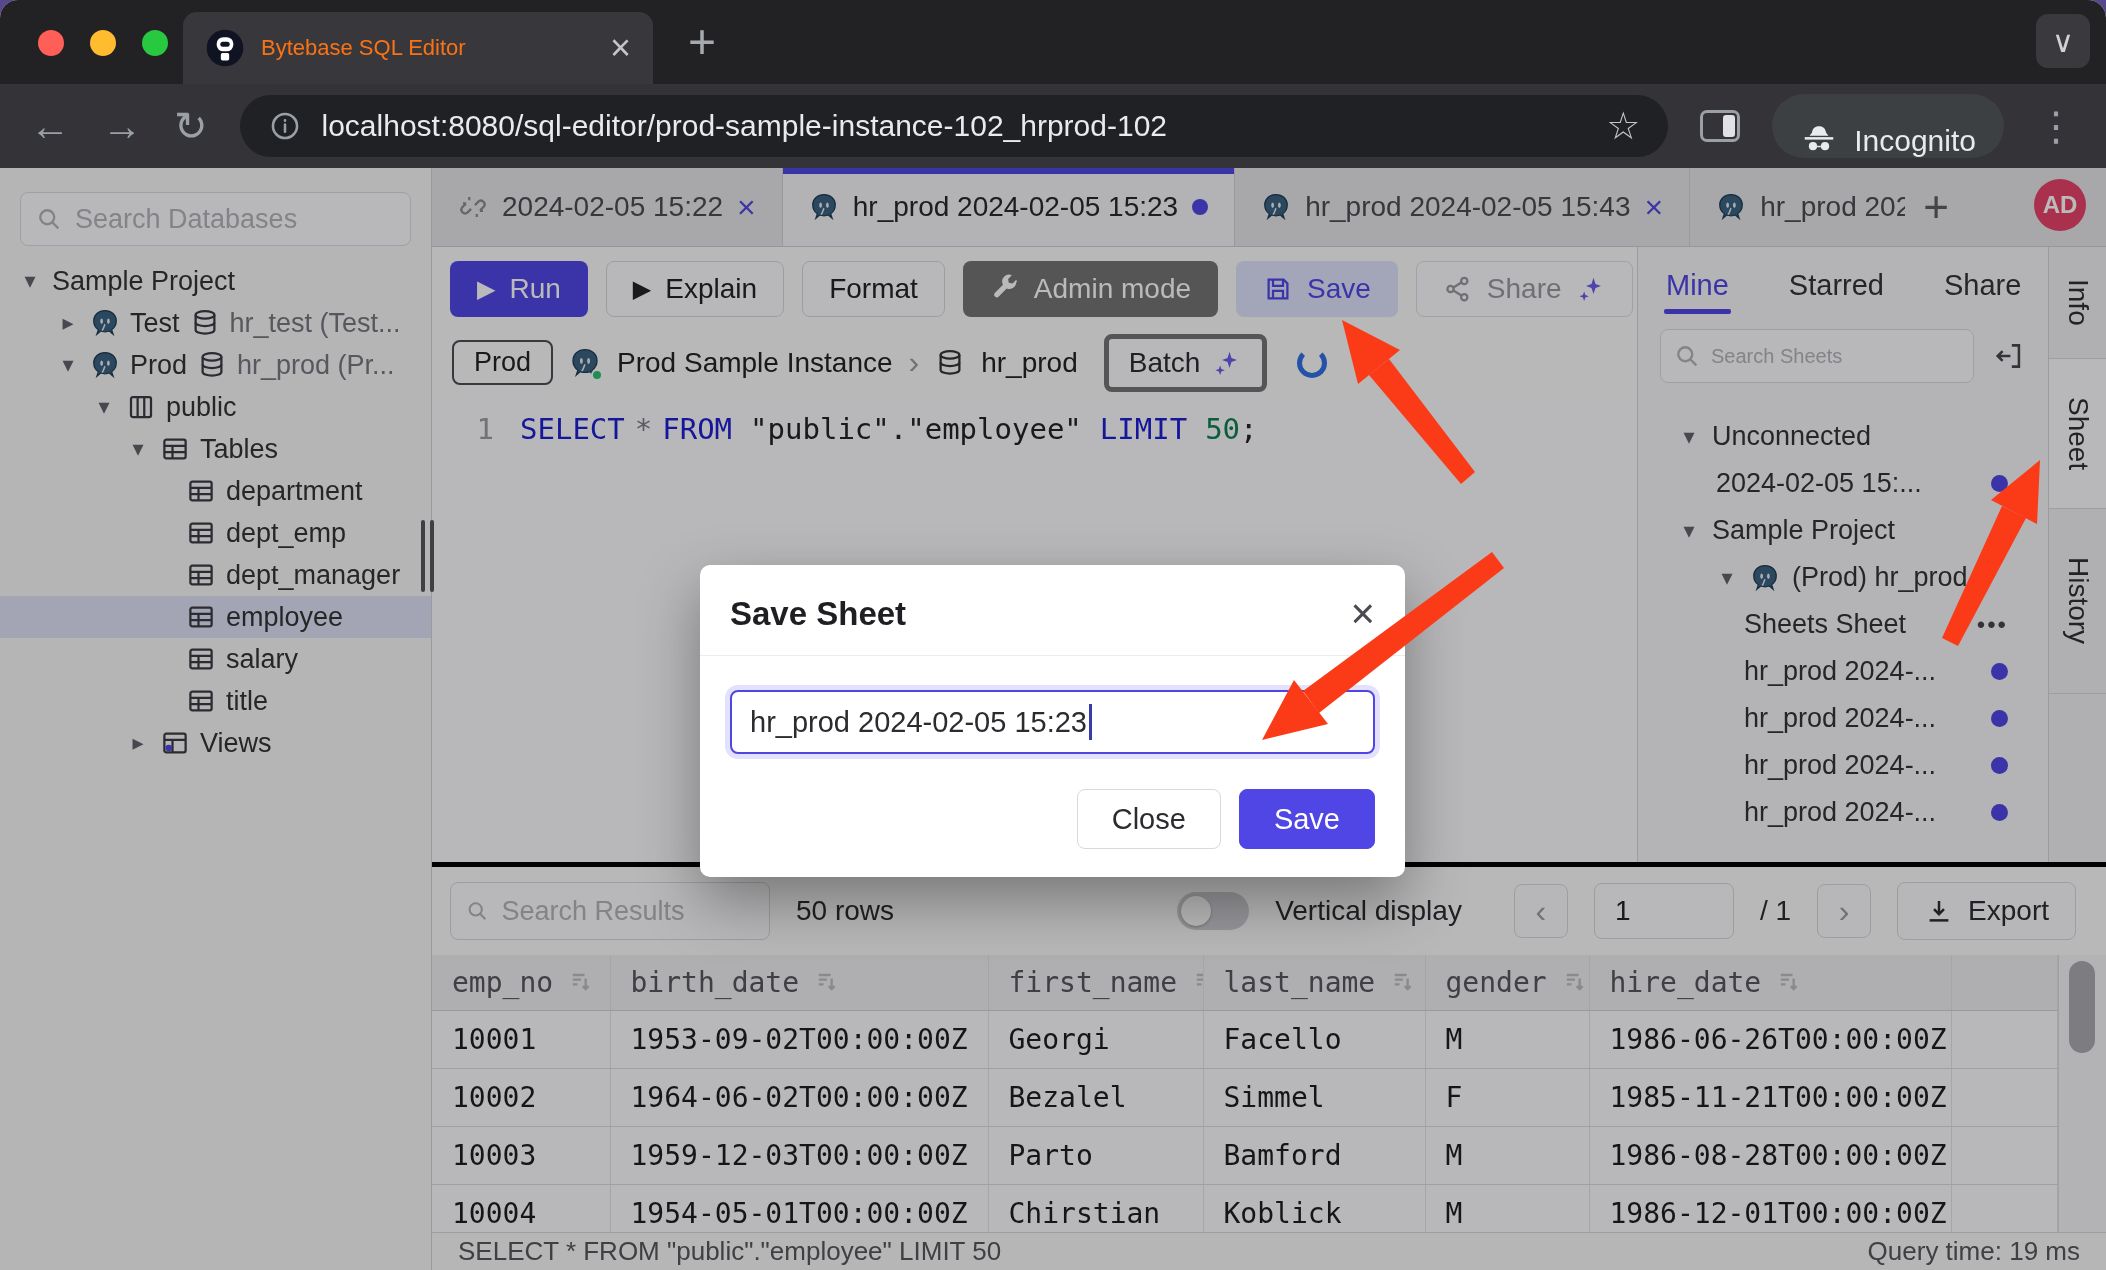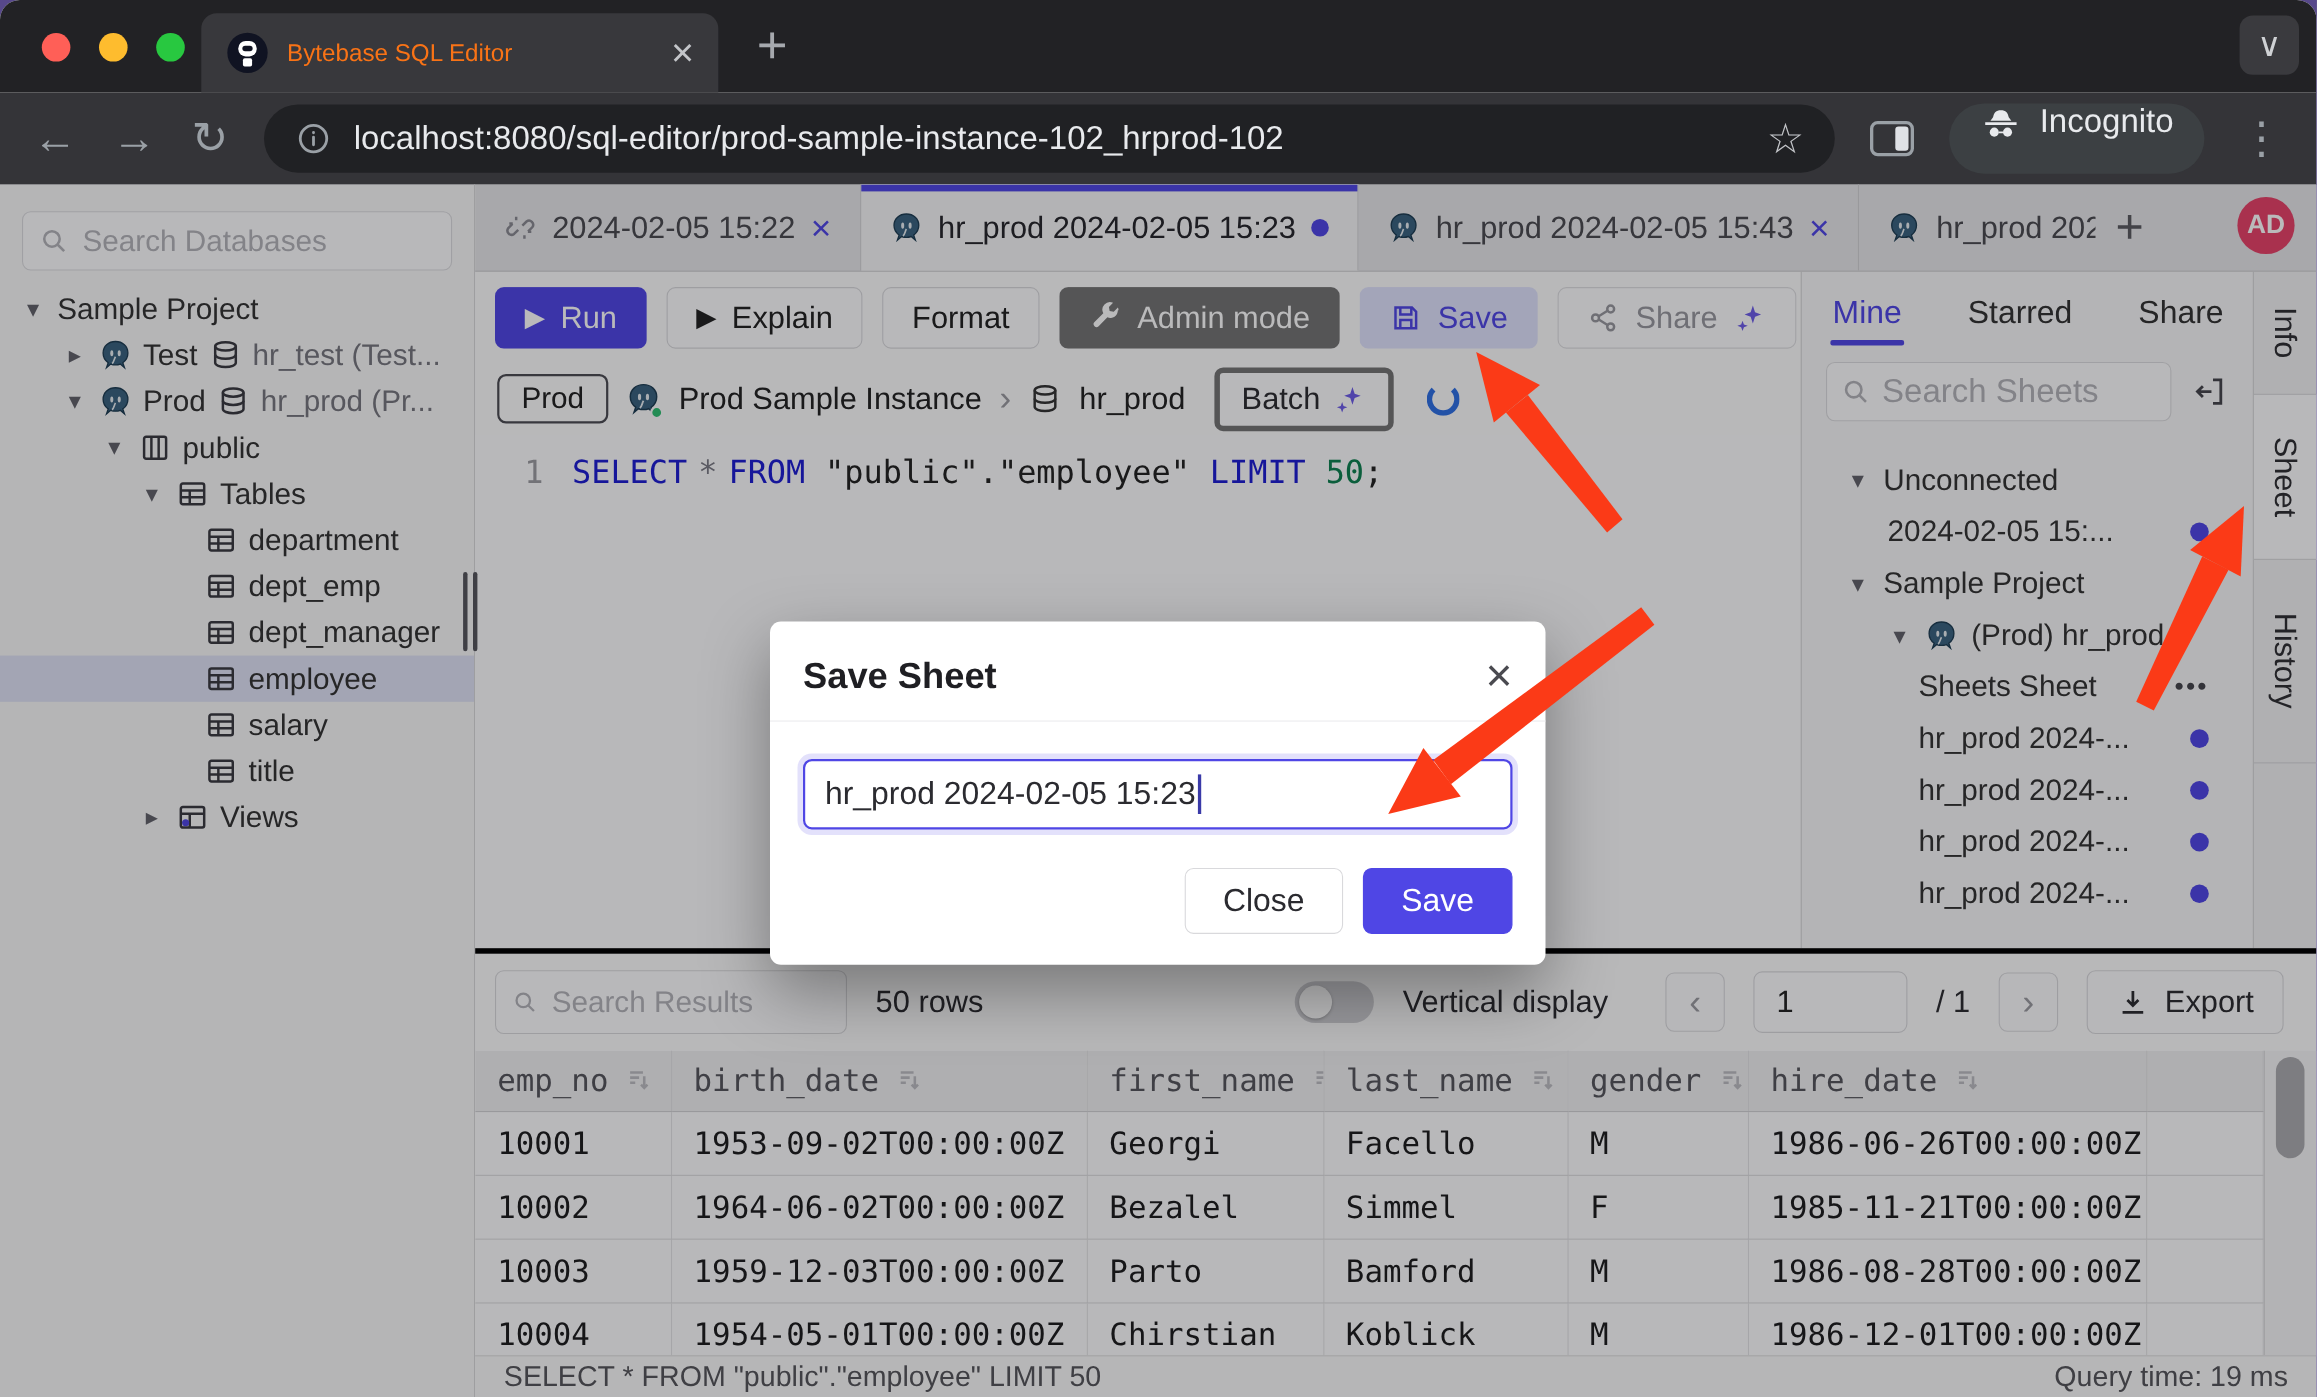--- a/index.html
+++ b/index.html
@@ -21,21 +21,21 @@
     border-radius:12px; color:#cfd1d4; font-size:30px; display:flex; align-items:center; justify-content:center; }
   .chrome-toolbar { height:84px; background:#343438; display:flex; align-items:center; padding:0 30px; gap:32px; }
   .nav-ic { color:#9aa0a6; font-size:40px; line-height:1; }
   .omnibox { flex:1; height:62px; background:#202124; border-radius:31px; display:flex; align-items:center;
     padding:0 28px; gap:20px; }
   .omnibox .url { color:#e8eaed; font-size:30px; white-space:nowrap; overflow:hidden; flex:1; }
   .omni-info { color:#9aa0a6; width:34px; height:34px; }
   .omni-star { color:#c3c5c9; font-size:38px; margin-left:auto; }
   .sidepanel-ic { width:40px; height:32px; border:3px solid #9aa0a6; border-radius:7px; position:relative; }
   .sidepanel-ic::after { content:""; position:absolute; right:2px; top:2px; bottom:2px; width:12px; background:#dfe1e5; border-radius:3px; }
-  .incog { height:64px; background:#3c4043; border-radius:32px; display:flex; align-items:flex-start; gap:16px; padding:0 28px; }
+  .incog { height:64px; background:#3c4043; border-radius:32px; display:flex; align-items:flex-end; gap:16px; padding:0 28px; }
   .incog svg { width:38px; height:38px; color:#e8eaed; }
   .incog span { color:#e8eaed; font-size:30px; }
 
   
   .app { position:absolute; top:168px; left:0; right:0; bottom:0; display:flex; background:#fff; }
   .sidebar { width:432px; flex:0 0 432px; background:#f8f8f9; border-right:1px solid #d4d4d6; display:flex; flex-direction:column; }
   .main-col { flex:1; display:flex; flex-direction:column; min-width:0; }
 
   
   .sidebar-head { height:79px; display:flex; align-items:center; padding:0 22px; gap:34px; border-bottom:1px solid #d9d9db; background:#f3f3f4; }
@@ -99,21 +99,21 @@
 
   
   .sheet-panel { width:411px; flex:0 0 411px; background:#f7f7f8; border-left:1px solid #d6d6d8; display:flex; flex-direction:column; }
   .sp-tabs { height:76px; display:flex; align-items:center; padding:0 26px; gap:56px; font-size:29px; }
   .sp-tab { color:#333; position:relative; padding:18px 2px; }
   .sp-tab.active { color:#4f46e5; }
   .sp-tab.active::after { content:""; position:absolute; left:0; right:0; bottom:6px; height:5px; background:#4f46e5; border-radius:2px; }
   .sp-search-row { display:flex; align-items:center; padding:6px 22px 14px 22px; gap:18px; }
   .sp-search { flex:1; height:54px; background:#fdfdfe; border:1px solid #dcdcdf; border-radius:8px; display:flex; align-items:center; padding:0 12px; gap:10px; min-width:0; }
   .sp-search svg { width:28px; height:28px; color:#b3b3b9; flex:0 0 auto; }
-  .sp-search input { border:none; outline:none; background:transparent; font-size:30px; color:#333; width:100%; font-family:inherit; }
+  .sp-search input { border:none; outline:none; background:transparent; font-size:20px; color:#333; width:100%; font-family:inherit; }
   .sp-search input::placeholder { color:#b3b3b9; }
   .collapse-ic { width:34px; height:34px; color:#45454b; flex:0 0 auto; }
   .stree { margin-top:16px; font-size:27px; color:#333; }
   .srow { height:47px; display:flex; align-items:center; gap:12px; padding-right:40px; }
   .srow .caret { color:#62626a; font-size:22px; width:22px; text-align:center; flex:0 0 auto; }
   .srow .lbl { white-space:nowrap; overflow:hidden; text-overflow:ellipsis; }
   .srow .dot { margin-left:auto; width:17px; height:17px; border-radius:50%; background:#4f46e5; flex:0 0 auto; }
   .srow .more { margin-left:auto; color:#45454b; font-size:24px; letter-spacing:2px; }
   .srow svg { width:30px; height:30px; flex:0 0 auto; }
   .sl0{ padding-left:40px; } .sl1{ padding-left:78px; } .sl2{ padding-left:106px; }

